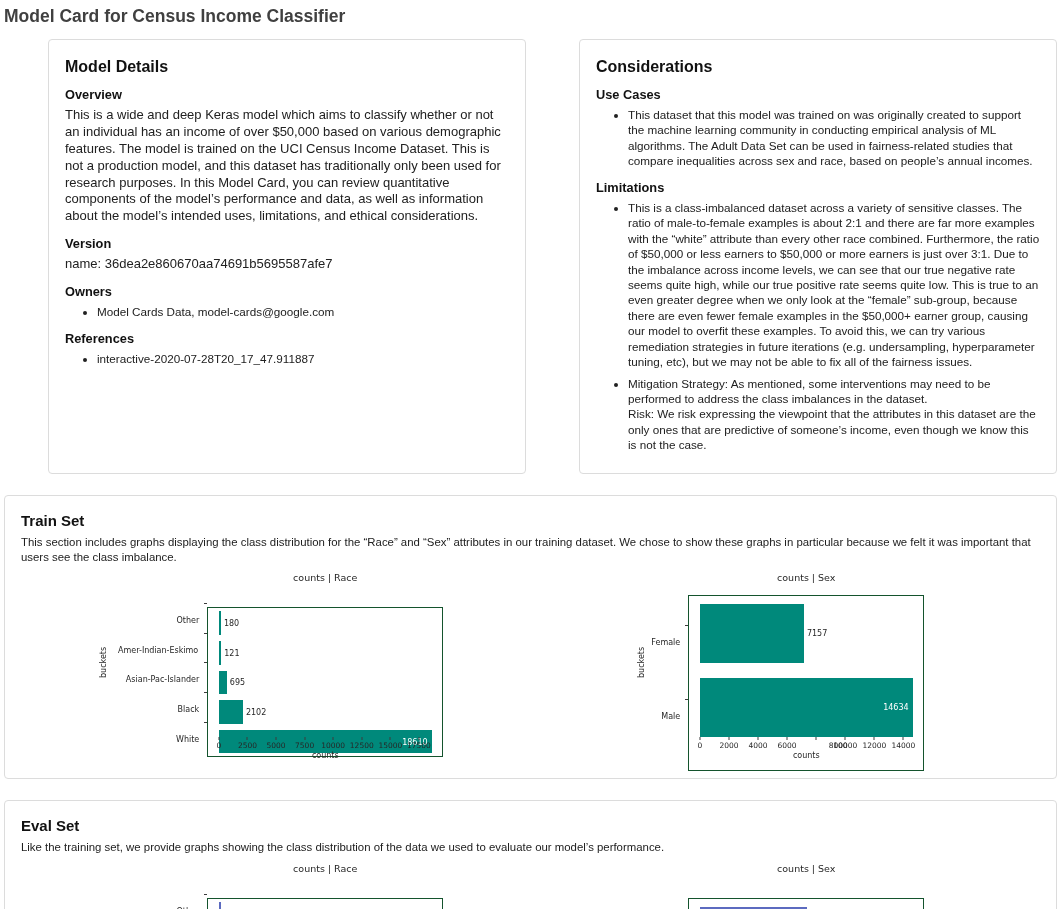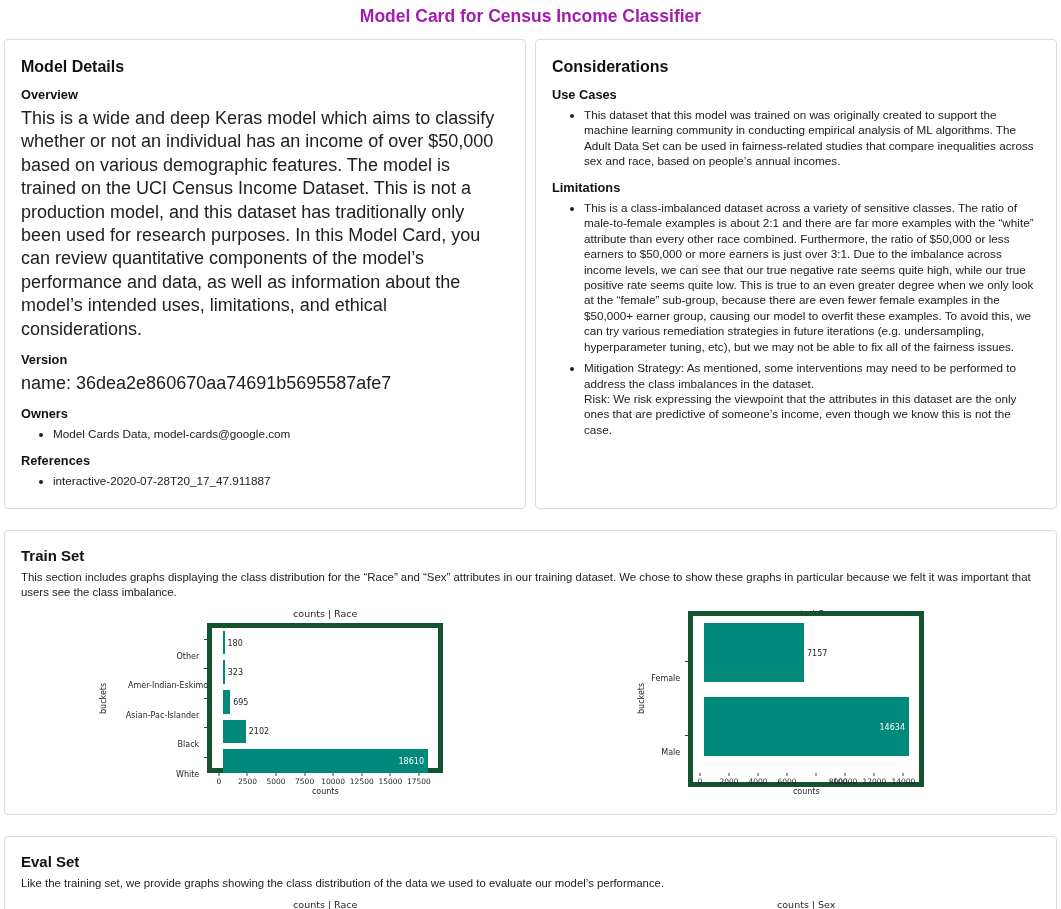--- a/index.html
+++ b/index.html
@@ -1,38 +1,38 @@
 <!DOCTYPE html>
 <html><head>
 <meta charset="utf-8">
 <style>
   html,body{margin:0;padding:0;background:#ffffff;}
   body{width:1061px;font-family:"Liberation Sans",sans-serif;color:#212121;}
   .page{padding:2px 4px 6px 4px;box-sizing:border-box;}
-  .page-title{text-align:center;font-size:17.5px;font-weight:700;margin:4px 0 12px 0;color:#a21caf;}
+  .page-title{text-align:left;font-size:17.5px;font-weight:700;margin:4px 0 12px 0;color:#404040;}
   .row{display:flex;gap:9px;align-items:stretch;}
   .card{background:#fff;border:1px solid #dcdcdc;border-radius:4px;padding:14px 16px;box-sizing:border-box;}
-  .card.half{flex:1;min-height:308px;}
+  .card.half{flex:1;min-height:308px;margin-left:44px;}
   .card.full{margin-top:21px;}
   .card-title{font-size:16px;font-weight:700;margin:4px 0 10px 0;color:#111;}
   .sub-heading{font-size:12.8px;font-weight:700;margin:11px 0 5px 0;color:#111;}
-  .body-text{font-size:18px;line-height:1.3;margin:0 0 4px 0;}
+  .body-text{font-size:13px;line-height:1.3;margin:0 0 4px 0;}
   ul.bullets{margin:3px 0 6px 0;padding-left:32px;}
   ul.bullets li{font-size:11.7px;line-height:1.32;margin:0 0 2px 0;}
   .block{display:block;}
   .section-title{font-size:15px;font-weight:700;margin:2px 0 6px 0;color:#111;}
   .section-desc{font-size:11.4px;line-height:1.3;margin:0 0 8px 0;}
   .charts-row{display:flex;margin-top:4px;}
   .chart-cell{flex:1;display:flex;justify-content:center;}
   
   .chart{position:relative;font-family:"DejaVu Sans",sans-serif;color:#262626;}
   .chart div{position:absolute;}
   .c-title{font-size:9.5px;text-align:center;white-space:nowrap;}
   .c-ylabel{writing-mode:vertical-rl;transform:rotate(180deg);display:flex;align-items:center;justify-content:center;font-size:8px;}
-  .c-plot{border:5px solid #14532d;box-sizing:border-box;background:#fff;}
+  .c-plot{border:1px solid #14532d;box-sizing:border-box;background:#fff;margin-top:20px;}
   .c-cat{font-size:8px;text-align:right;transform:translateY(-50%);white-space:nowrap;margin-top:17px;}
   .c-ytick{background:#3c3c3c;}
   .c-val{font-size:8px;white-space:nowrap;}
   .c-xtickmark{width:1px;height:3px;background:#3c3c3c;transform:translateX(-50%);top:0;}
   .c-xticklabel{font-size:7.5px;transform:translateX(-50%);top:4px;white-space:nowrap;}
   .c-xlabel{font-size:8px;text-align:center;}
 </style>
 </head>
 <body>
 
@@ -90,31 +90,31 @@
     <p class="section-desc">This section includes graphs displaying the class distribution for the “Race” and “Sex” attributes in our training dataset. We chose to show these graphs in particular because we felt it was important that users see the class imbalance.</p>
     <div class="charts-row">
       <div class="chart-cell">
         <div class="chart" style="width: 355px; height: 192px;">
             <div class="c-title" style="left: 109px; top: 0px; width: 236px;">counts | Race</div>
             <div class="c-ylabel" style="left: 0px; top: 15px; width: 11px; height: 150px;">buckets</div>
             <div class="c-plot" style="left: 109px; top: 15px; width: 236px; height: 150px;">
               <div class="c-bar" style="top: 2.96px; height: 23.68px; left: 4.54545%; width: 0.879293%; background: rgb(0, 137, 123);"></div>
               <div class="c-val" style="top: 14.8px; left: 5.42475%; transform: translate(3px, -50%); color: rgb(38, 38, 38);">180</div>
               <div class="c-bar" style="top: 32.56px; height: 23.68px; left: 4.54545%; width: 0.996532%; background: rgb(0, 137, 123);"></div>
-              <div class="c-val" style="top: 44.4px; left: 5.54199%; transform: translate(3px, -50%); color: rgb(38, 38, 38);">323</div>
+              <div class="c-val" style="top: 44.4px; left: 5.54199%; transform: translate(3px, -50%); color: rgb(38, 38, 38);">121</div>
               <div class="c-bar" style="top: 62.16px; height: 23.68px; left: 4.54545%; width: 3.39505%; background: rgb(0, 137, 123);"></div>
               <div class="c-val" style="top: 74px; left: 7.9405%; transform: translate(3px, -50%); color: rgb(38, 38, 38);">695</div>
               <div class="c-bar" style="top: 91.76px; height: 23.68px; left: 4.54545%; width: 10.2682%; background: rgb(0, 137, 123);"></div>
               <div class="c-val" style="top: 103.6px; left: 14.8136%; transform: translate(3px, -50%); color: rgb(38, 38, 38);">2102</div>
               <div class="c-bar" style="top: 121.36px; height: 23.68px; left: 4.54545%; width: 90.9091%; background: rgb(0, 137, 123);"></div>
               <div class="c-val" style="top: 133.2px; left: 95.4545%; transform: translate(-100%, -50%) translateX(-4px); color: rgb(255, 255, 255);">18610</div>
             </div>
             <div class="c-cat" style="left: 11px; top: 30.8px; width: 90px;">Other</div>
             <div class="c-ytick" style="left: 106px; top: 30.8px; width: 3px; height: 1px;"></div>
-            <div class="c-cat" style="left: 20px; top: 60.4px; width: 90px;">Amer-Indian-Eskimo</div>
+            <div class="c-cat" style="left: 10px; top: 60.4px; width: 90px;">Amer-Indian-Eskimo</div>
             <div class="c-ytick" style="left: 106px; top: 60.4px; width: 3px; height: 1px;"></div>
             <div class="c-cat" style="left: 11px; top: 90px; width: 90px;">Asian-Pac-Islander</div>
             <div class="c-ytick" style="left: 106px; top: 90px; width: 3px; height: 1px;"></div>
             <div class="c-cat" style="left: 11px; top: 119.6px; width: 90px;">Black</div>
             <div class="c-ytick" style="left: 106px; top: 119.6px; width: 3px; height: 1px;"></div>
             <div class="c-cat" style="left: 11px; top: 149.2px; width: 90px;">White</div>
             <div class="c-ytick" style="left: 106px; top: 149.2px; width: 3px; height: 1px;"></div>
             <div class="c-ticks" style="left: 110px; top: 165px; width: 234px; height: 14px;">
               <div class="c-xtickmark" style="left: 4.54545%;"></div>
               <div class="c-xticklabel" style="left: 4.54545%;">0</div>

